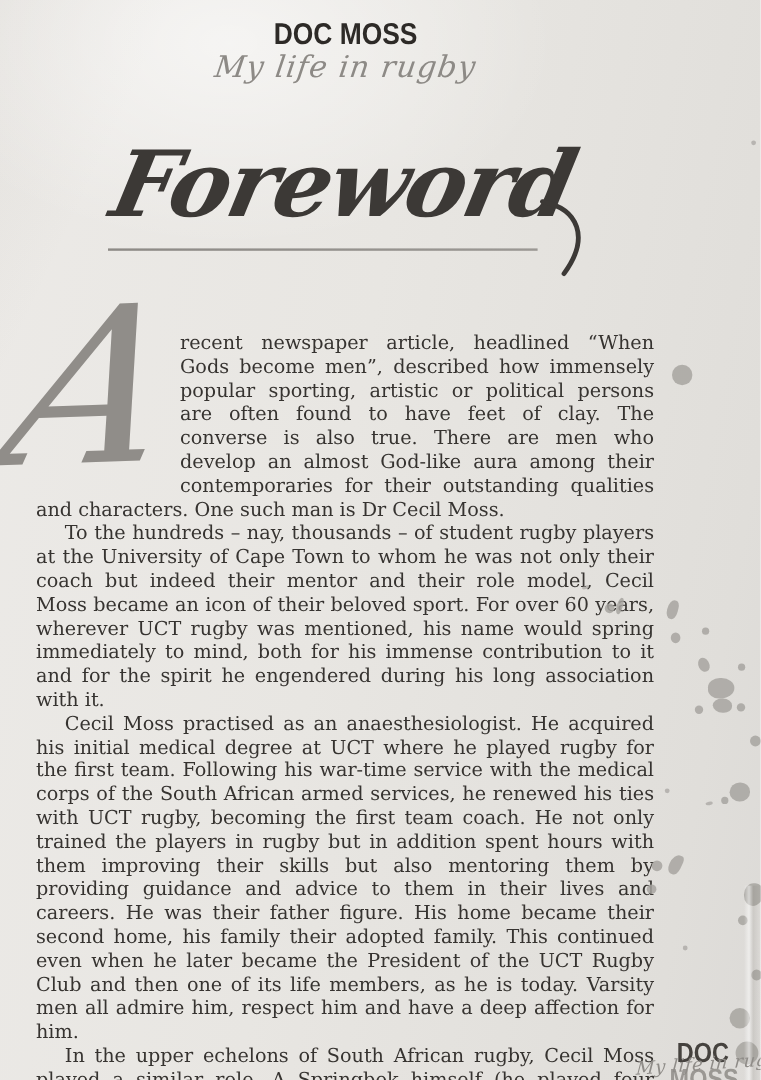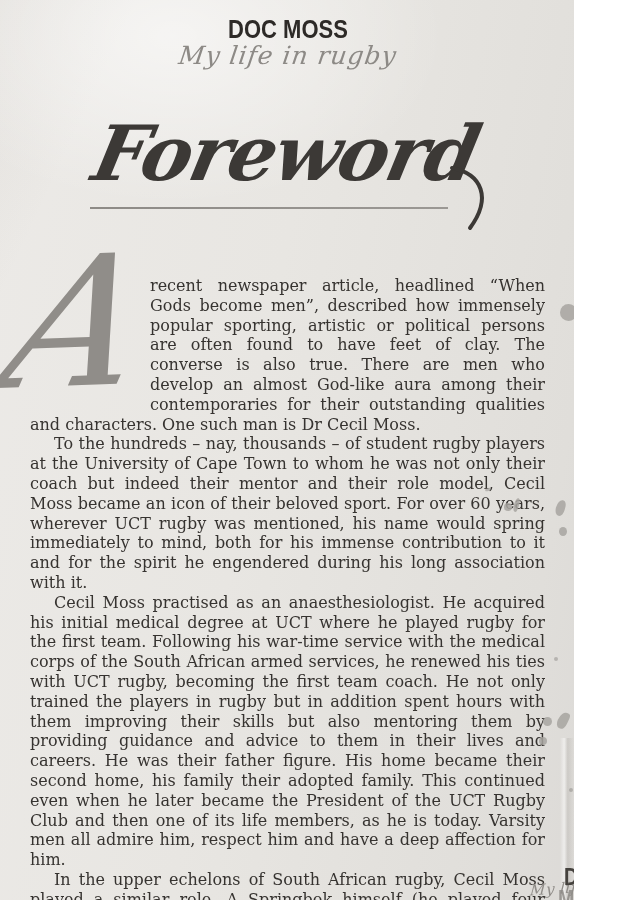--- a/index.html
+++ b/index.html
@@ -1,18 +1,18 @@
 <!DOCTYPE html>
 <html><head>
 <meta charset="utf-8">
 <style>
   html,body { margin:0; padding:0; }
   .page {
     position:relative;
-    width:574px; height:900px;
+    width:634px; height:900px;
     overflow:hidden;
     background:
       radial-gradient(ellipse 420px 260px at 30% 4%, rgba(255,255,255,0.55), rgba(255,255,255,0) 65%),
       linear-gradient(115deg, rgba(160,152,142,0.10) 0%, rgba(160,152,142,0) 14%),
       linear-gradient(100deg, #eceae7 0%, #e8e6e2 45%, #e0deda 88%, #dcdad7 100%);
     font-family:"DejaVu Serif", serif;
   }
   
   .hdr { position:absolute; top:15px; left:0; width:576px; text-align:center; }
   .hdr-brand {

